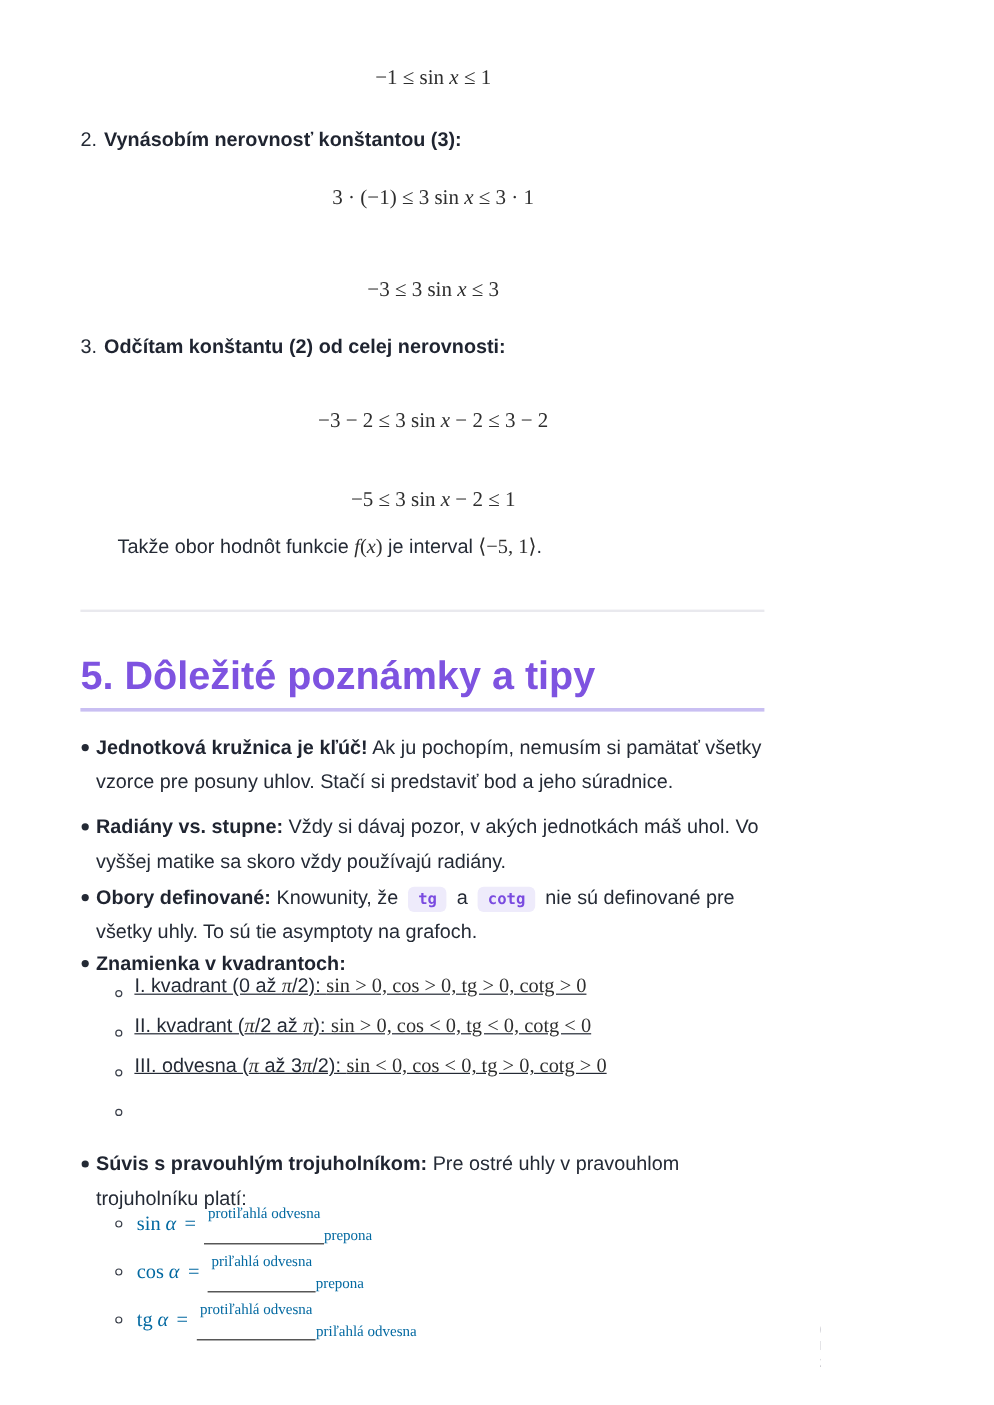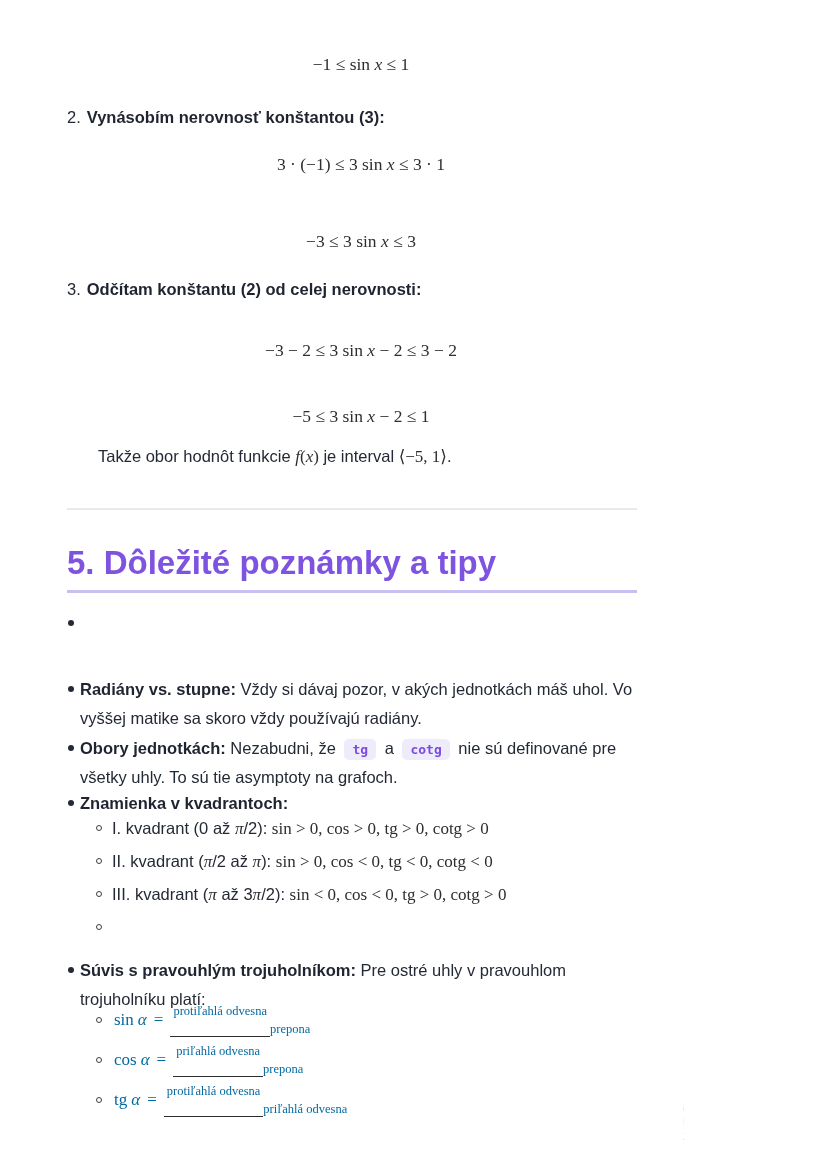--- a/index.html
+++ b/index.html
@@ -39,21 +39,21 @@
   
   .seg-t{font-weight:400;}
   .seg-b{font-weight:700;color:#1f2430;}
   .seg-m{font-family:"Liberation Serif",serif;font-size:17px;color:#2e2e2e;}
   .seg-mi{font-family:"Liberation Serif",serif;font-style:italic;font-size:17px;color:#2e2e2e;}
   .seg-code{font-family:"DejaVu Sans Mono",monospace;font-size:13px;font-weight:700;color:#7a4be0;
             background:#eeebfb;border-radius:5px;padding:2px 8px;margin:0 4px;display:inline-block;line-height:17px;}
 
   
   .quad-list{left:92px;width:545px;}
-  .quad-item{position:relative;height:33px;display:flex;align-items:center;padding-left:20px;font-size:16.5px;}
+  .quad-item{position:relative;height:33px;display:flex;padding-left:20px;font-size:16.5px;text-decoration:underline;}
   .circle-bullet{position:absolute;left:4px;top:13px;width:6px;height:6px;border-radius:50%;
                  border:1.5px solid #3a3f4a;background:transparent;box-sizing:border-box;}
 
   
   .trig-row{left:92px;width:420px;height:40px;display:flex;align-items:center;padding-left:22px;box-sizing:border-box;
             font-family:"Liberation Serif",serif;font-size:17px;color:#0369a1;}
   .trig-row .circle-bullet{top:17px;}
   .trig-func{font-style:normal;}
   .trig-var{font-style:italic;margin-left:4px;}
   .trig-eq{margin:0 7px;}
@@ -87,47 +87,47 @@
   <div class="abs formula" style="top:338px"><span class="seg-m">−3 − 2 ≤ 3 sin </span><span class="seg-mi">x</span><span class="seg-m"> − 2 ≤ 3 − 2</span></div>
   <div class="abs formula" style="top:404px"><span class="seg-m">−5 ≤ 3 sin </span><span class="seg-mi">x</span><span class="seg-m"> − 2 ≤ 1</span></div>
 
   <p class="abs conclusion" style="top:444px;margin:0"><span class="seg-t">Takže obor hodnôt funkcie </span><span class="seg-mi">f</span><span class="seg-m">(</span><span class="seg-mi">x</span><span class="seg-m">)</span><span class="seg-t"> je interval </span><span class="seg-m">⟨−5, 1⟩</span><span class="seg-t">.</span></p>
 
   <div class="abs divider" style="top:508px"></div>
 
   <h2 class="abs section-heading" style="top:542px">5. Dôležité poznámky a tipy</h2>
 
   <div class="abs note" style="top:609px">
-    <span class="bullet-dot"></span>
+    <span class="bullet-dot"></span><span><span class="seg-b">Jednotková kružnica je kľúč!</span><span class="seg-t"> Ak ju pochopím, nemusím si pamätať všetky vzorce pre posuny uhlov. Stačí si predstaviť bod a jeho súradnice.</span></span>
   </div>
 
   <div class="abs note" style="top:675px">
     <span class="bullet-dot"></span><span><span class="seg-b">Radiány vs. stupne:</span><span class="seg-t"> Vždy si dávaj pozor, v akých jednotkách máš uhol. Vo vyššej matike sa skoro vždy používajú radiány.</span></span>
   </div>
 
   <div class="abs note" style="top:734px">
-    <span class="bullet-dot"></span><span><span class="seg-b">Obory jednotkách:</span><span class="seg-t"> Nezabudni, že </span><span class="seg-code">tg</span><span class="seg-t"> a </span><span class="seg-code">cotg</span><span class="seg-t"> nie sú definované pre všetky uhly. To sú tie asymptoty na grafoch.</span></span>
+    <span class="bullet-dot"></span><span><span class="seg-b">Obory definované:</span><span class="seg-t"> Knowunity, že </span><span class="seg-code">tg</span><span class="seg-t"> a </span><span class="seg-code">cotg</span><span class="seg-t"> nie sú definované pre všetky uhly. To sú tie asymptoty na grafoch.</span></span>
   </div>
 
   <div class="abs note" style="top:789px">
     <span class="bullet-dot"></span><span><span class="seg-b">Znamienka v kvadrantoch:</span></span>
   </div>
 
   <div class="abs quad-list" style="top:812px">
     <div class="quad-item">
       <span class="circle-bullet"></span>
         <span><span class="seg-t">I. kvadrant (0 až </span><span class="seg-mi">π</span><span class="seg-t">/2): </span><span class="seg-m">sin &gt; 0, cos &gt; 0, tg &gt; 0, cotg &gt; 0</span></span>
     </div>
     <div class="quad-item">
       <span class="circle-bullet"></span>
         <span><span class="seg-t">II. kvadrant (</span><span class="seg-mi">π</span><span class="seg-t">/2 až </span><span class="seg-mi">π</span><span class="seg-t">): </span><span class="seg-m">sin &gt; 0, cos &lt; 0, tg &lt; 0, cotg &lt; 0</span></span>
     </div>
     <div class="quad-item">
       <span class="circle-bullet"></span>
-        <span><span class="seg-t">III. kvadrant (</span><span class="seg-mi">π</span><span class="seg-t"> až 3</span><span class="seg-mi">π</span><span class="seg-t">/2): </span><span class="seg-m">sin &lt; 0, cos &lt; 0, tg &gt; 0, cotg &gt; 0</span></span>
+        <span><span class="seg-t">III. odvesna (</span><span class="seg-mi">π</span><span class="seg-t"> až 3</span><span class="seg-mi">π</span><span class="seg-t">/2): </span><span class="seg-m">sin &lt; 0, cos &lt; 0, tg &gt; 0, cotg &gt; 0</span></span>
     </div>
     <div class="quad-item">
       <span class="circle-bullet"></span>
     </div>
   </div>
 
   <div class="abs note" style="top:956px">
     <span class="bullet-dot"></span><span><span class="seg-b">Súvis s pravouhlým trojuholníkom:</span><span class="seg-t"> Pre ostré uhly v pravouhlom trojuholníku platí:</span></span>
   </div>
 

